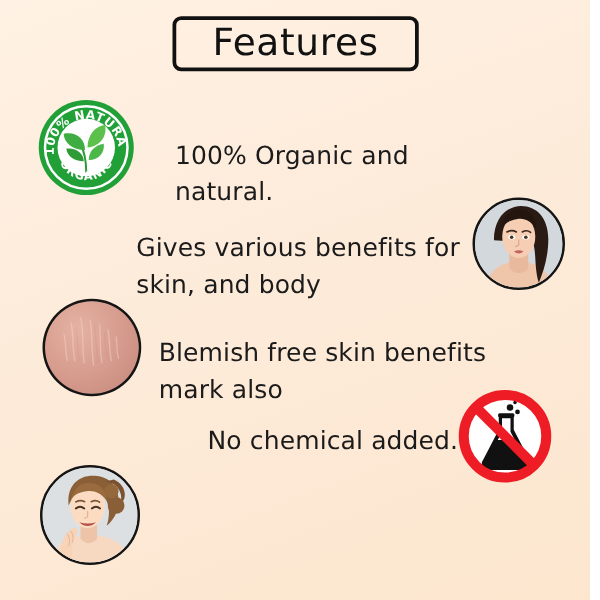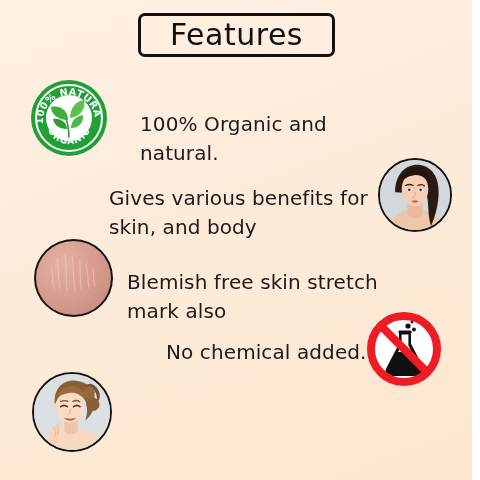--- a/index.html
+++ b/index.html
@@ -215,21 +215,21 @@
         <path d="M60,30 C61,37 60,43 62,48"></path>
       </g>
       <g stroke="#c98b7d" stroke-width="0.6" fill="none" opacity="0.7">
         <path d="M26,22 C28,32 27,42 29,50"></path>
         <path d="M42,20 C43,32 43,42 45,52"></path>
         <path d="M50,26 C51,34 51,42 53,48"></path>
       </g>
     </svg>
   </div>
 
-  <div class="feat-text t3">Blemish free skin stretch mark also</div>
+  <div class="feat-text t3">Blemish free skin benefits mark also</div>
 
   <div class="feat-text t4">No chemical added.</div>
 
   <div class="nochem">
     <svg viewBox="0 0 84 84">
       <circle cx="42" cy="42" r="33" fill="#ffffff"></circle>
 
       <g>
         <circle cx="46" cy="19" r="2.6" fill="#111111"></circle>
         <circle cx="52" cy="22.5" r="1.9" fill="#111111"></circle>

